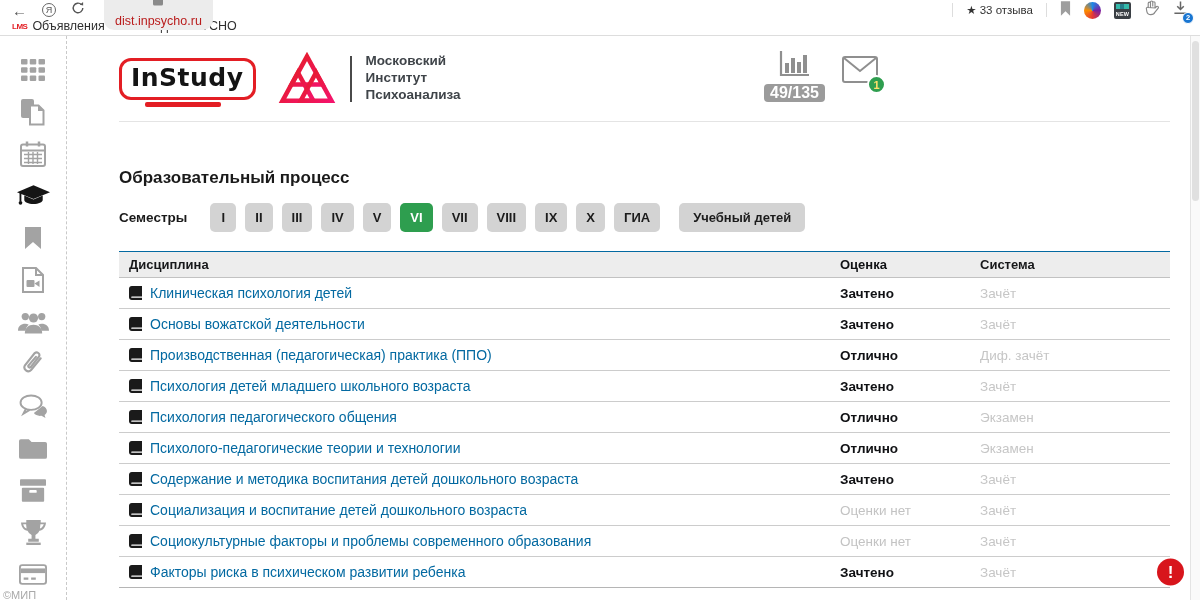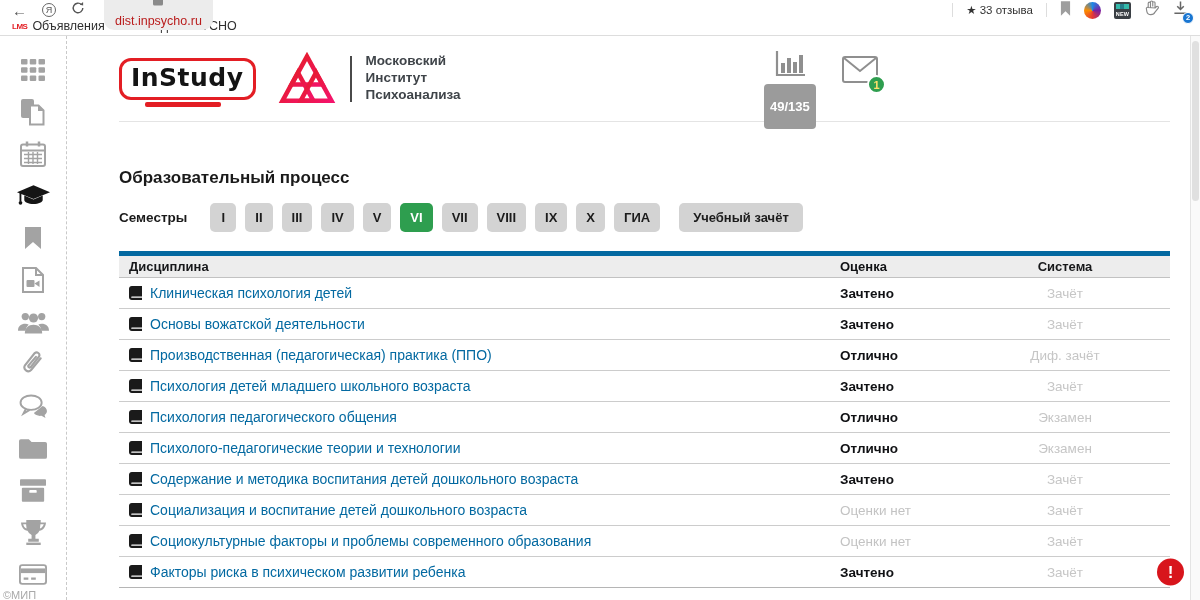--- a/index.html
+++ b/index.html
@@ -56,50 +56,50 @@
     position:relative; margin-right:22px; background:#fff; }
   .instudy span { font-size:25px; font-weight:bold; color:#141414;
     font-family:"DejaVu Sans", sans-serif; letter-spacing:.5px; }
   .instudy::after { content:""; position:absolute; left:18%; bottom:-10px; width:58%;
     height:5px; background:#e31e24; border-radius:2px; }
   .mip-logo { margin-right:14px; display:flex; }
   .vline { width:2px; height:46px; background:#4a4a4a; margin-right:14px; }
   .inst-name { font-size:13.5px; font-weight:bold; color:#3f4449; line-height:1.25; }
   .stats-wrap { position:absolute; left:645px; top:15px; display:flex;
     flex-direction:column; align-items:center; gap:3px; }
-  .stats-badge { background:#9b9b9b; color:#fff; font-size:13px; font-weight:bold;
-    padding:15px 6px; border-radius:4px; }
+  .stats-badge { background:#9b9b9b; color:#fff; font-size:16px; font-weight:bold;
+    padding:0 6px; border-radius:4px; }
   .mail-wrap { position:absolute; left:723px; top:20px; }
   .mail-badge { position:absolute; right:-8px; bottom:-7px; width:19px; height:19px;
     border-radius:50%; background:#2e9e4f; border:2px solid #fff; color:#ffe06b;
     font-size:11px; font-weight:bold; display:flex; align-items:center; justify-content:center; }
 
   .page-title { margin-top:46px; font-size:17px; font-weight:bold; color:#1a1a1a; }
 
   .semesters { display:flex; align-items:center; margin-top:15px; gap:9px; }
   .sem-label { font-size:13.5px; font-weight:bold; color:#1a1a1a; margin-right:14px; }
   .sem-btn { border:none; background:#d3d3d3; color:#1c1c1c; font-weight:bold;
     font-size:13px; padding:7px 10px; min-width:26px; border-radius:5px; cursor:pointer;
     font-family:"Liberation Sans", sans-serif; }
   .sem-btn.active { background:#2e9e4f; color:#fff; }
   .sem-btn.plan { margin-left:10px; padding:7px 14px; }
 
   .grades-table { margin-top:19px; font-size:13.5px; }
   .g-head { display:flex; align-items:center; height:27px; background:#ededed;
-    border-top:5px solid #0369a1; border-bottom:1px solid #c2c2c2;
+    border-top:1px solid #0369a1; border-bottom:1px solid #c2c2c2;
     font-weight:bold; font-size:13px; color:#17181a; }
   .g-row { display:flex; align-items:center; height:31px;
     border-bottom:1px solid #ccc; position:relative; background:#fff; cursor:pointer; }
   .g-row:last-child { border-bottom:1px solid #b5b5b5; }
   .col-disc { flex:1; display:flex; align-items:center; gap:8px; padding-left:10px;
     font-size:14px; color:#0369a1; }
   .g-head .col-disc { font-size:13px; color:#17181a; }
   .col-grade { width:140px; font-weight:bold; color:#101114; }
   .col-grade.muted { color:#c3c3c3; font-weight:normal; }
-  .col-system { width:170px; text-align:center; color:#c6c6c6; margin-right:20px; }
+  .col-system { width:170px; text-align:left; color:#c6c6c6; margin-right:20px; }
   .g-head .col-system { color:#17181a; }
   .book { display:flex; }
   .alert-ico { position:absolute; right:-14px; top:50%; transform:translateY(-50%);
     width:27px; height:27px; border-radius:50%; background:#d8151c; color:#fff;
     font-weight:bold; font-size:17px; display:none; align-items:center;
     justify-content:center; z-index:2; }
 
   .scrollbar { position:absolute; right:0; top:0; bottom:0; width:10px;
     background:#fafafa; border-left:1px solid #e4e4e4; }
   .scroll-thumb { position:absolute; top:5px; left:1px; width:7px; height:160px;
@@ -336,21 +336,21 @@
           <button class="sem-btn">II</button>
           <button class="sem-btn">III</button>
           <button class="sem-btn">IV</button>
           <button class="sem-btn">V</button>
           <button class="sem-btn active">VI</button>
           <button class="sem-btn">VII</button>
           <button class="sem-btn">VIII</button>
           <button class="sem-btn">IX</button>
           <button class="sem-btn">X</button>
           <button class="sem-btn">ГИА</button>
-          <button class="sem-btn plan">Учебный зачёт</button>
+          <button class="sem-btn plan">Учебный детей</button>
         </span>
     </div>
 
     <div class="grades-table">
       <div class="g-head">
         <div class="col-disc">Дисциплина</div>
         <div class="col-grade">Оценка</div>
         <div class="col-system">Система</div>
       </div>
       <div>

